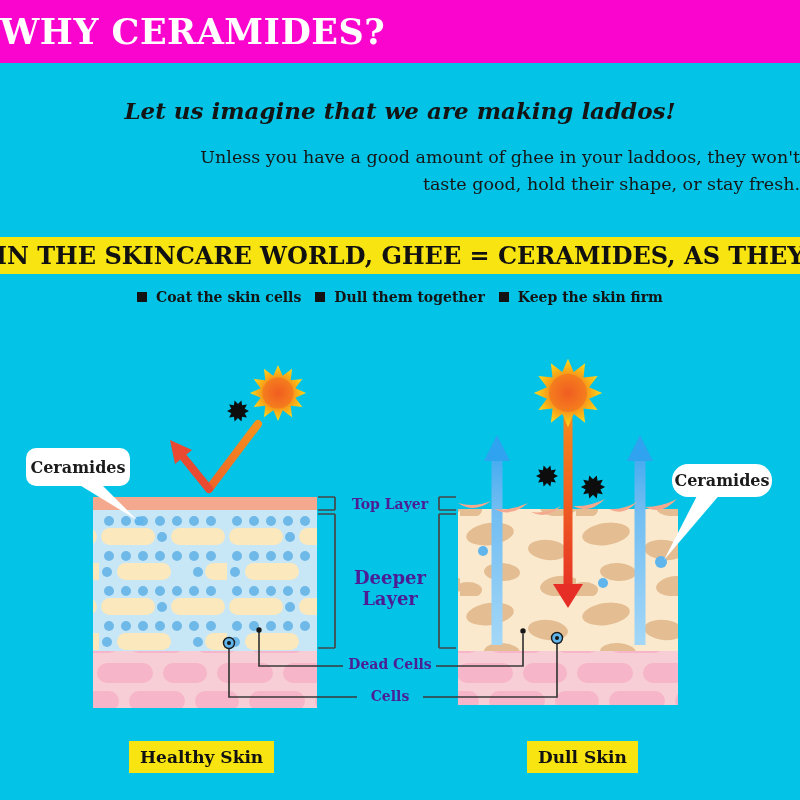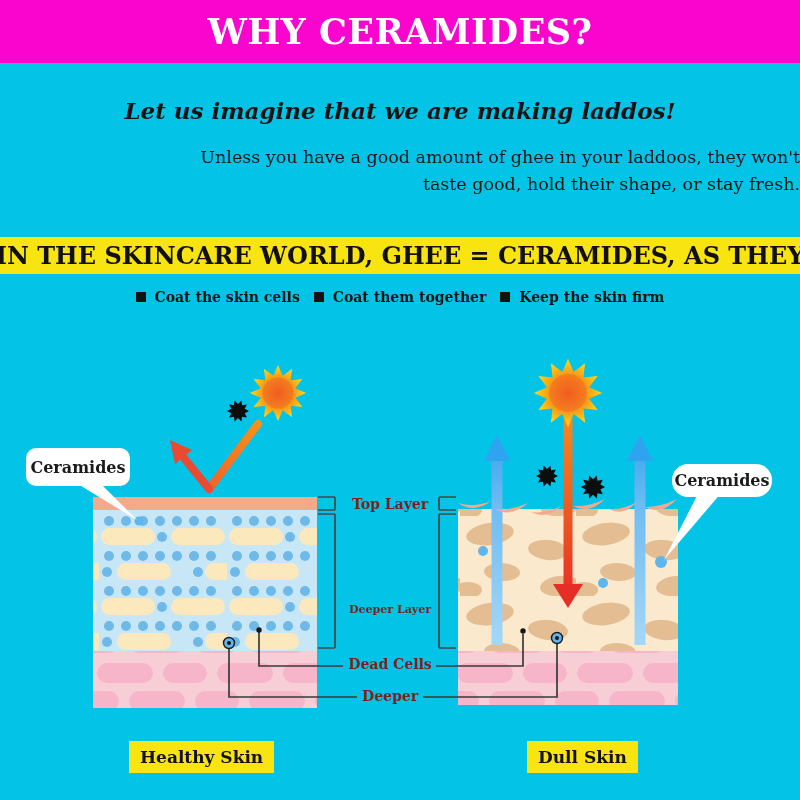--- a/index.html
+++ b/index.html
@@ -2,21 +2,21 @@
 <html><head>
 <meta charset="utf-8">
 <style>
   html,body{margin:0;padding:0;}
   body{width:800px;height:800px;overflow:hidden;background:#03C3E6;
        font-family:"DejaVu Serif","Liberation Serif",serif;color:#141414;}
   .stage{position:relative;width:800px;height:800px;background:#03C3E6;overflow:hidden;}
   .abs{position:absolute;}
 
   .header{left:0;top:0;width:800px;height:63px;background:#FA05CE;
-          display:flex;align-items:center;justify-content:center;}
+          display:flex;align-items:center;}
   .header h1{margin:0;color:#fff;font-size:35px;font-weight:bold;letter-spacing:.5px;}
 
   .tagline{left:0;top:97px;width:800px;text-align:center;
            font-style:italic;font-weight:bold;font-size:23px;}
   .intro{left:0;top:144px;width:800px;text-align:right;
          font-size:17.5px;line-height:27px;color:#161616;}
 
   .highlight{top:237px;left:50%;transform:translateX(-50%);
              background:#F8E411;padding:4px 10px;white-space:nowrap;
              font-weight:bold;font-size:24px;color:#111;}
@@ -26,23 +26,23 @@
   .bullet{display:flex;align-items:center;}
   .sq{display:inline-block;width:10px;height:10px;background:#131313;margin-right:9px;}
 
   svg.diagram{left:0;top:0;width:800px;height:800px;}
 
   .bubble{background:#fff;display:flex;align-items:center;justify-content:center;
           font-weight:bold;font-size:16px;color:#1b1b1b;}
   .bubble.left{left:26px;top:448px;width:104px;height:38px;border-radius:10px;}
   .bubble.right{left:672px;top:464px;width:100px;height:33px;border-radius:16px;}
 
-  .lyr-label{text-align:center;font-weight:bold;color:#7f1d1d;}
+  .lyr-label{text-align:center;font-weight:bold;color:#4c1d95;}
   .lbl-top{left:338px;top:496px;width:104px;font-size:14px;}
-  .lbl-deep{left:328px;top:567px;width:124px;font-size:11px;margin-top:36px;}
+  .lbl-deep{left:328px;top:567px;width:124px;font-size:18px;}
   .lbl-dead{left:338px;top:656px;width:104px;font-size:14px;}
   .lbl-lip{left:338px;top:688px;width:104px;font-size:14px;}
 
   .caption{background:#F8E411;height:30px;display:flex;align-items:center;
            justify-content:center;font-weight:bold;font-size:17px;padding:1px 11px;color:#111;}
   .cap-left{left:129px;top:741px;}
   .cap-right{left:527px;top:741px;text-align:right;}
 </style>
 </head>
 <body>
@@ -61,21 +61,21 @@
 
   <div class="abs highlight">IN THE SKINCARE WORLD, GHEE = CERAMIDES, AS THEY</div>
 
   <div class="abs bullets">
     <span class="bullet">
       <span class="sq"></span>
       <span>Coat the skin cells</span>
     </span>
     <span class="bullet">
       <span class="sq"></span>
-      <span>Coat them together</span>
+      <span>Dull them together</span>
     </span>
     <span class="bullet">
       <span class="sq"></span>
       <span>Keep the skin firm</span>
     </span>
   </div>
 
   <svg class="abs diagram" viewBox="0 0 800 800">
     <defs>
       <radialGradient id="sunGrad">
@@ -240,18 +240,18 @@
       <circle cx="557" cy="638" r="2" fill="#151515"></circle>
     </g>
   </svg>
 
   <div class="abs bubble left">Ceramides</div>
   <div class="abs bubble right">Ceramides</div>
 
   <div class="abs lyr-label lbl-top">Top Layer</div>
   <div class="abs lyr-label lbl-deep">Deeper Layer</div>
   <div class="abs lyr-label lbl-dead">Dead Cells</div>
-  <div class="abs lyr-label lbl-lip">Deeper</div>
+  <div class="abs lyr-label lbl-lip">Cells</div>
 
   <div class="abs caption cap-left">Healthy Skin</div>
   <div class="abs caption cap-right">Dull Skin</div>
 
 </div>
 
 </body></html>

